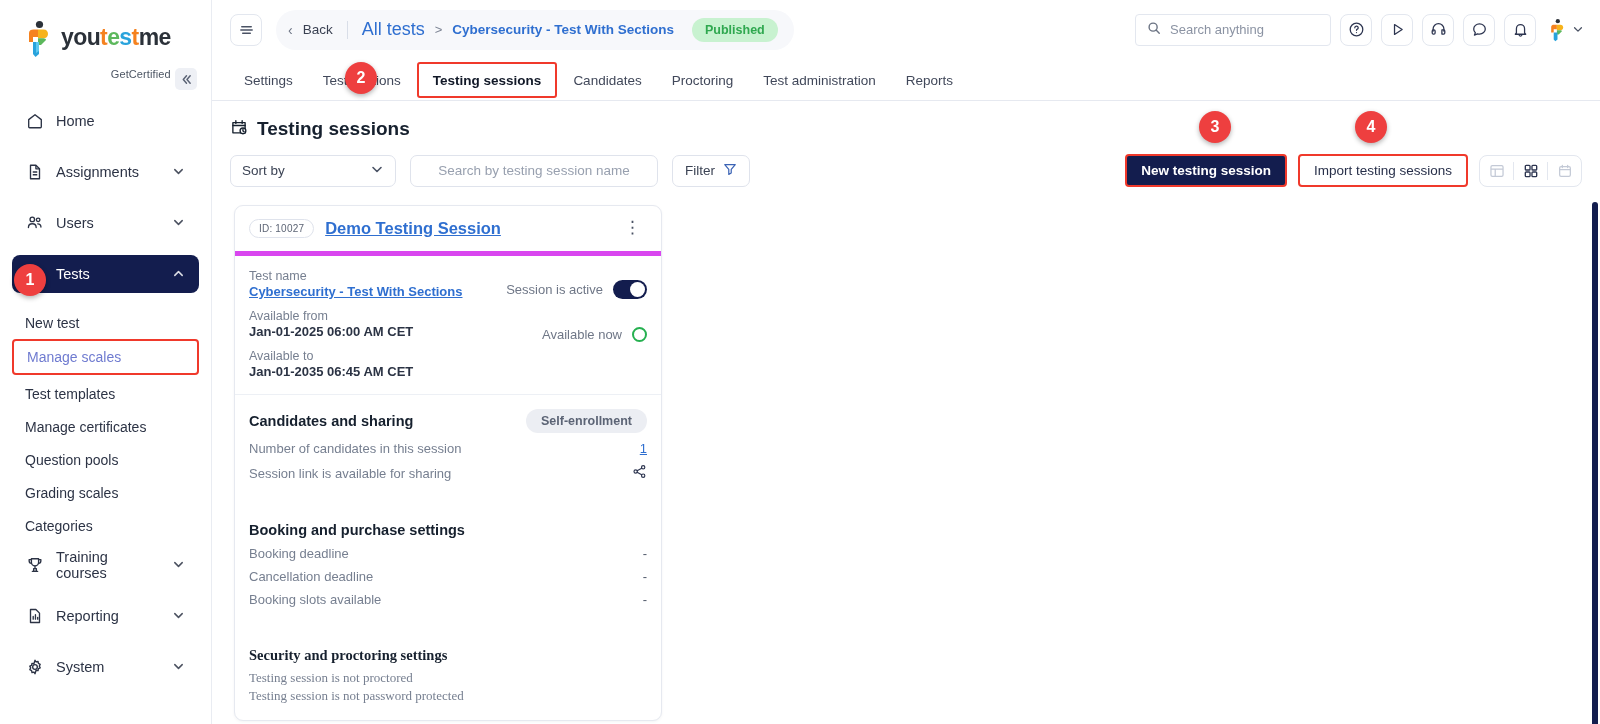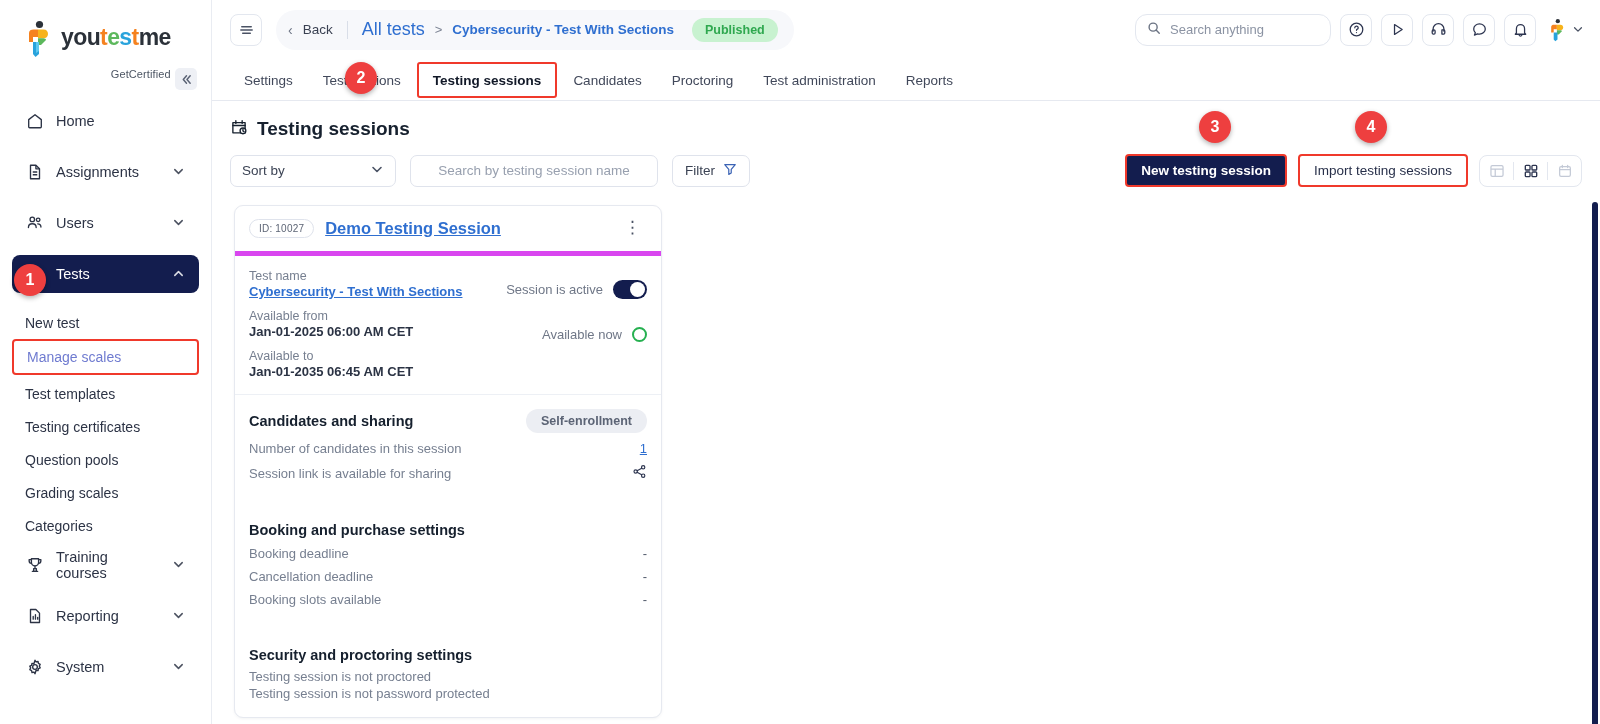--- a/index.html
+++ b/index.html
@@ -85,21 +85,21 @@
   .crumb-div { width: 1px; height: 18px; background: #d9dee8; margin: 0 4px; }
   .crumb-link { font-size: 18px; color: #2f6fd0; cursor: pointer; }
   .crumb-sep { font-size: 13px; color: #7c8494; }
   .crumb-cur { font-size: 13.5px; color: #2f6fd0; font-weight: 600; cursor: pointer; }
   .pill-published {
     background: #c8f2d0; color: #2fa84f; font-size: 12.5px; font-weight: 700;
     border-radius: 12px; padding: 5px 13px; margin-left: 8px;
   }
   .topbar-right { margin-left: auto; display: flex; align-items: center; gap: 9px; }
   .search-box {
-    width: 196px; height: 32px; border: 1px solid #e3e7ef; border-radius: 12px;
+    width: 196px; height: 32px; border: 1px solid #e3e7ef; border-radius: 4px;
     display: flex; align-items: center; gap: 9px; padding: 0 11px; background: #fff;
   }
   .search-box .ph { font-size: 13px; color: #8b93a3; }
   .icon-btn {
     width: 32px; height: 32px; border: 1px solid #e3e7ef; border-radius: 8px;
     display: flex; align-items: center; justify-content: center; cursor: pointer; background:#fff;
   }
   .avatar-btn { display:flex; align-items:center; gap:5px; cursor:pointer; margin-left:3px; }
 
   
@@ -303,21 +303,21 @@
       <div class="sub-item">
         <span>New test</span>
       </div>
       <div class="sub-item highlight">
         <span>Manage scales</span>
       </div>
       <div class="sub-item">
         <span>Test templates</span>
       </div>
       <div class="sub-item">
-        <span>Testing certificates</span>
+        <span>Manage certificates</span>
       </div>
       <div class="sub-item">
         <span>Question pools</span>
       </div>
       <div class="sub-item">
         <span>Grading scales</span>
       </div>
       <div class="sub-item">
         <span>Categories</span>
       </div>
@@ -605,21 +605,21 @@
               <span>Cancellation deadline</span>
               <span class="v-dash">-</span>
             </div>
             <div class="sect-row">
               <span>Booking slots available</span>
               <span class="v-dash">-</span>
             </div>
             <div class="sect-gap"></div>
           </div>
 
-          <div class="sect" style="padding-bottom:16px;">
+          <div class="sect" style="padding-bottom:16px;font-family:Liberation Serif, serif;">
             <div class="sect-head">Security and proctoring settings</div>
             <div class="note">Testing session is not proctored</div>
             <div class="note" style="margin-top:2px;">Testing session is not password protected</div>
           </div>
 
         </div>
       </div>
 
       <div class="vscroll"></div>
     </div>

